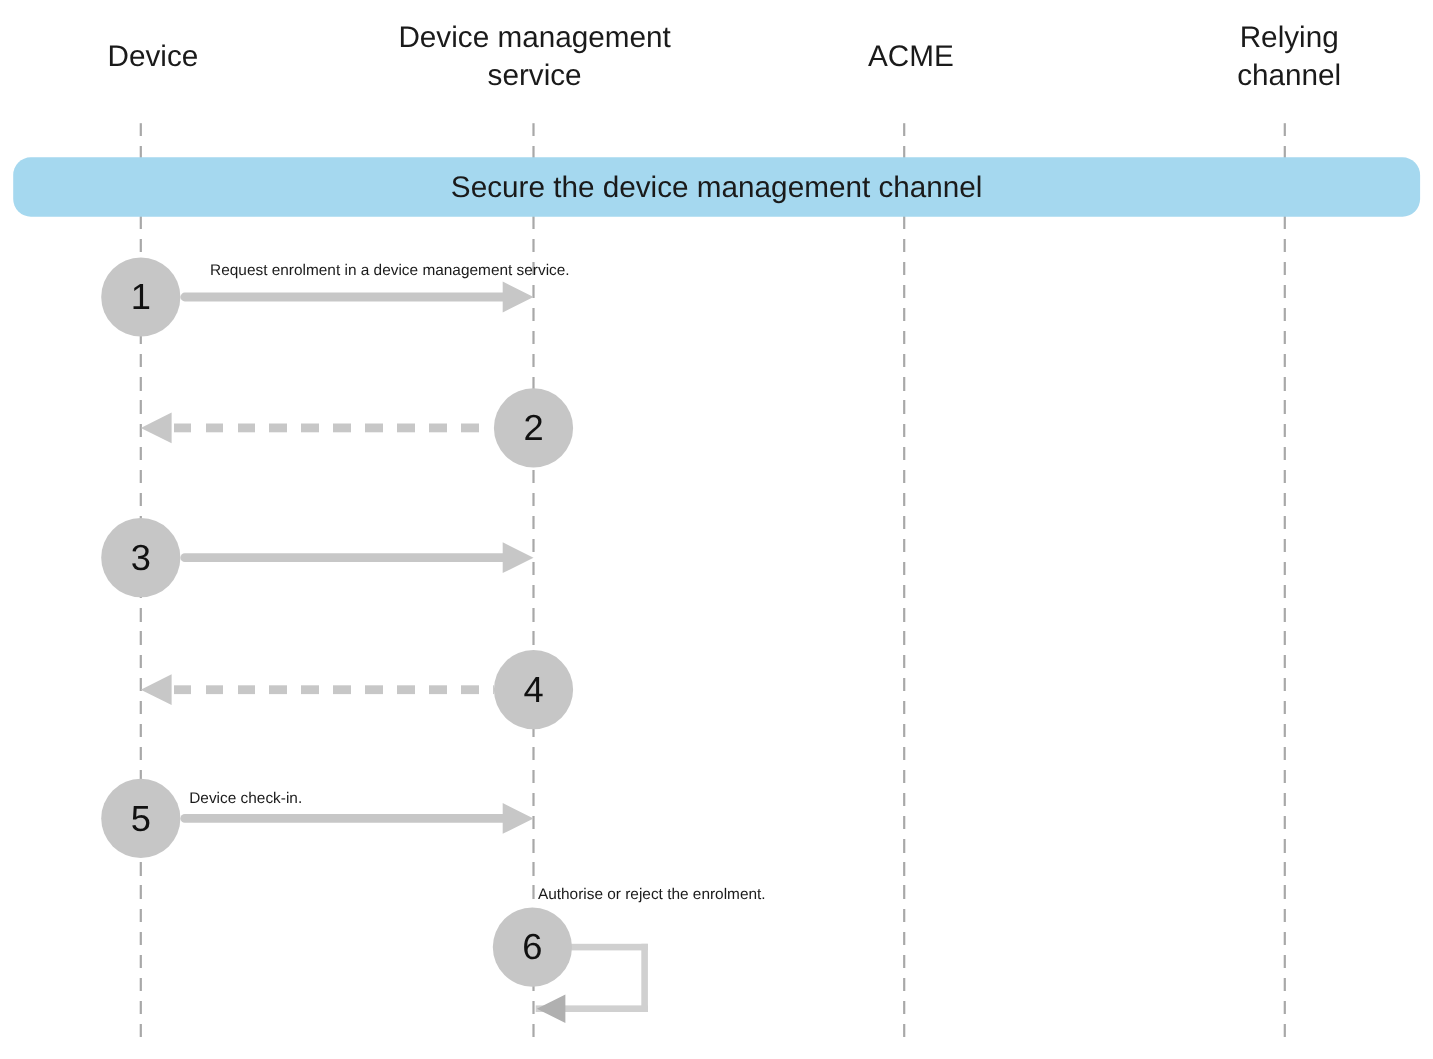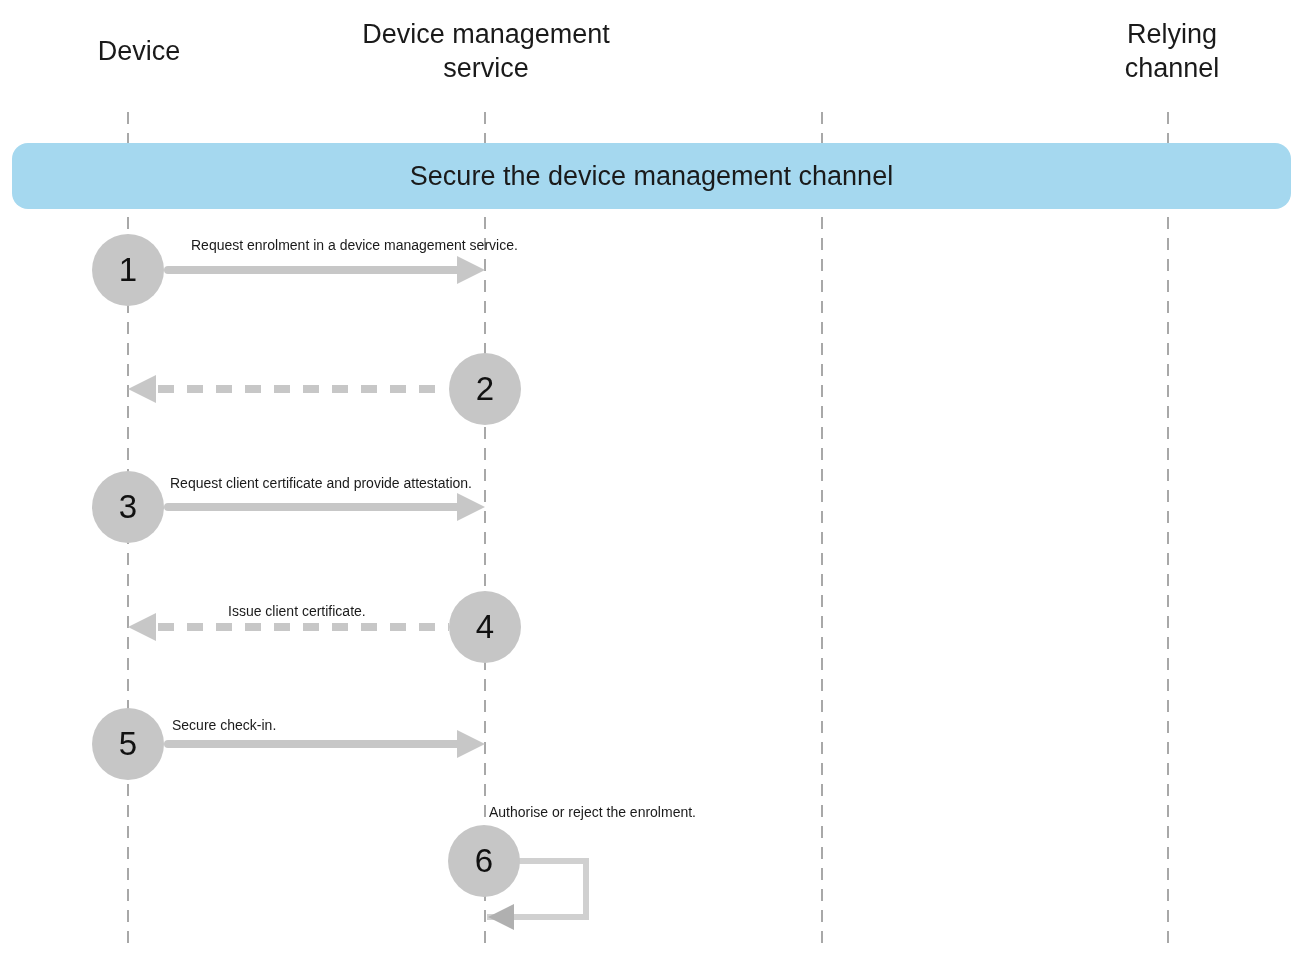--- a/index.html
+++ b/index.html
@@ -29,21 +29,21 @@
   .lifeline {
     position:absolute;
     top:112px; height:838px; width:2px;
     background:repeating-linear-gradient(to bottom, #a8a8a8 0 12px, transparent 12px 21px);
     z-index:1;
   }
 
   
   .banner {
     position:absolute;
-    left:12px; top:143px; width:1279px; height:66px;
+    left:12px; top:143px; width:1279px; height:54px;
     background:#a5d8ef;
     border-radius:16px;
     display:flex; align-items:center; justify-content:center;
     font-size:27px; font-weight:400;
     z-index:2;
   }
 
   
   .step-label {
     position:absolute;
@@ -110,20 +110,21 @@
     z-index:3;
   }
 </style>
 </head>
 <body>
 
 <div class="canvas">
 
   <div class="actor-label" style="left:139px;">Device</div>
   <div class="actor-label wrap" style="left:486px;">Device management service</div>
+  <div class="actor-label" style="left:828px;">ACME</div>
   <div class="actor-label" style="left:1172px;">Relying channel</div>
 
   <div class="lifeline" style="left:127px;"></div>
   <div class="lifeline" style="left:484px;"></div>
   <div class="lifeline" style="left:821px;"></div>
   <div class="lifeline" style="left:1167px;"></div>
 
   <div class="banner">
     <span>Secure the device management channel</span>
   </div>
@@ -134,35 +135,33 @@
       <div class="head"></div>
   </div>
   <div class="num-circle" style="left:128px; top:270px;">1</div>
 
   <div class="arrow-left" style="left:128px; top:375px; width:320px;">
     <div class="head"></div>
       <div class="shaft"></div>
   </div>
   <div class="num-circle" style="left:485px; top:389px;">2</div>
 
-  <div class="step-label" style="left:170px; top:470px;">Request client certificate and provide attestation.</div>
   <div class="arrow-right" style="left:164px; top:493px; width:321px;">
     <div class="shaft"></div>
       <div class="head"></div>
   </div>
   <div class="num-circle" style="left:128px; top:507px;">3</div>
 
-  <div class="step-label" style="left:228px; top:598px;">Issue client certificate.</div>
   <div class="arrow-left" style="left:128px; top:613px; width:321px;">
     <div class="head"></div>
       <div class="shaft"></div>
   </div>
   <div class="num-circle" style="left:485px; top:627px;">4</div>
 
-  <div class="step-label" style="left:172px; top:712px;">Secure check-in.</div>
+  <div class="step-label" style="left:172px; top:712px;">Device check-in.</div>
   <div class="arrow-right" style="left:164px; top:730px; width:321px;">
     <div class="shaft"></div>
       <div class="head"></div>
   </div>
   <div class="num-circle" style="left:128px; top:744px;">5</div>
 
   <div class="step-label" style="left:489px; top:799px;">Authorise or reject the enrolment.</div>
   <div class="self-loop"></div>
   <div class="self-loop-head"></div>
   <div class="num-circle" style="left:484px; top:861px;">6</div>

